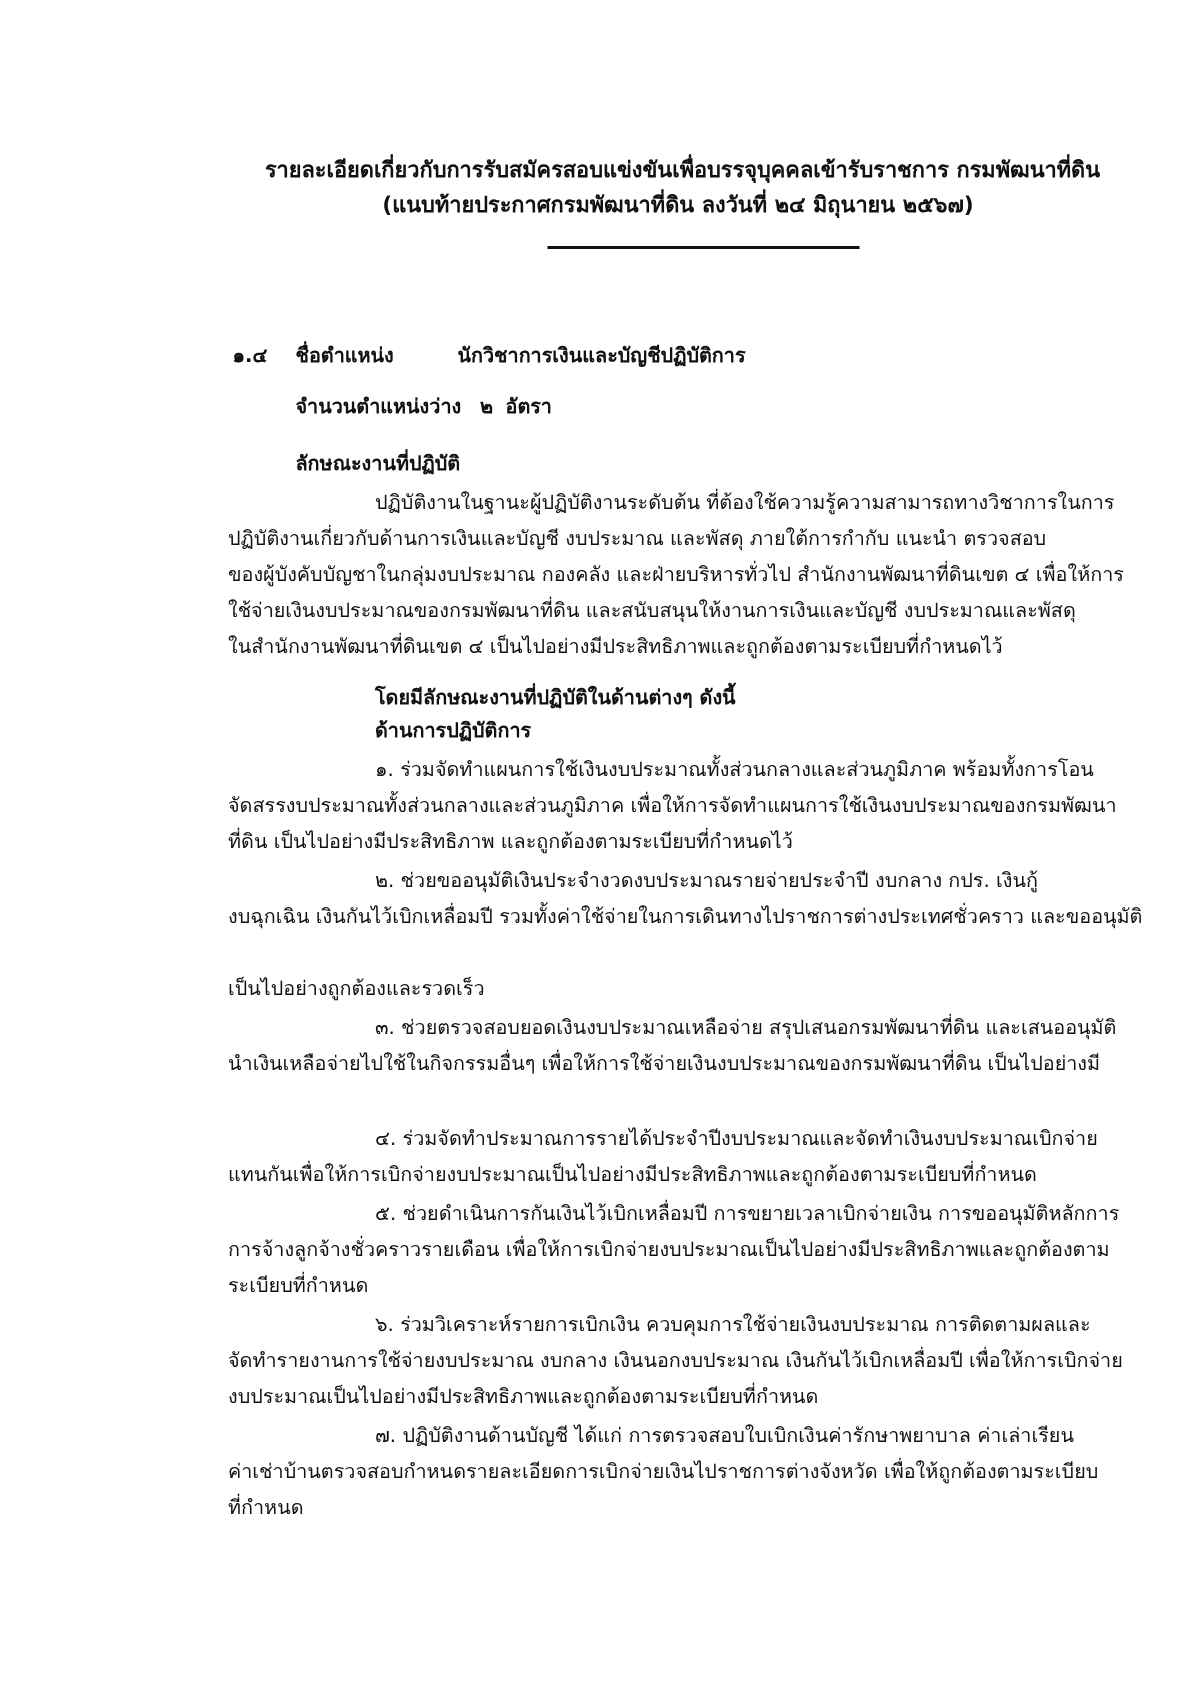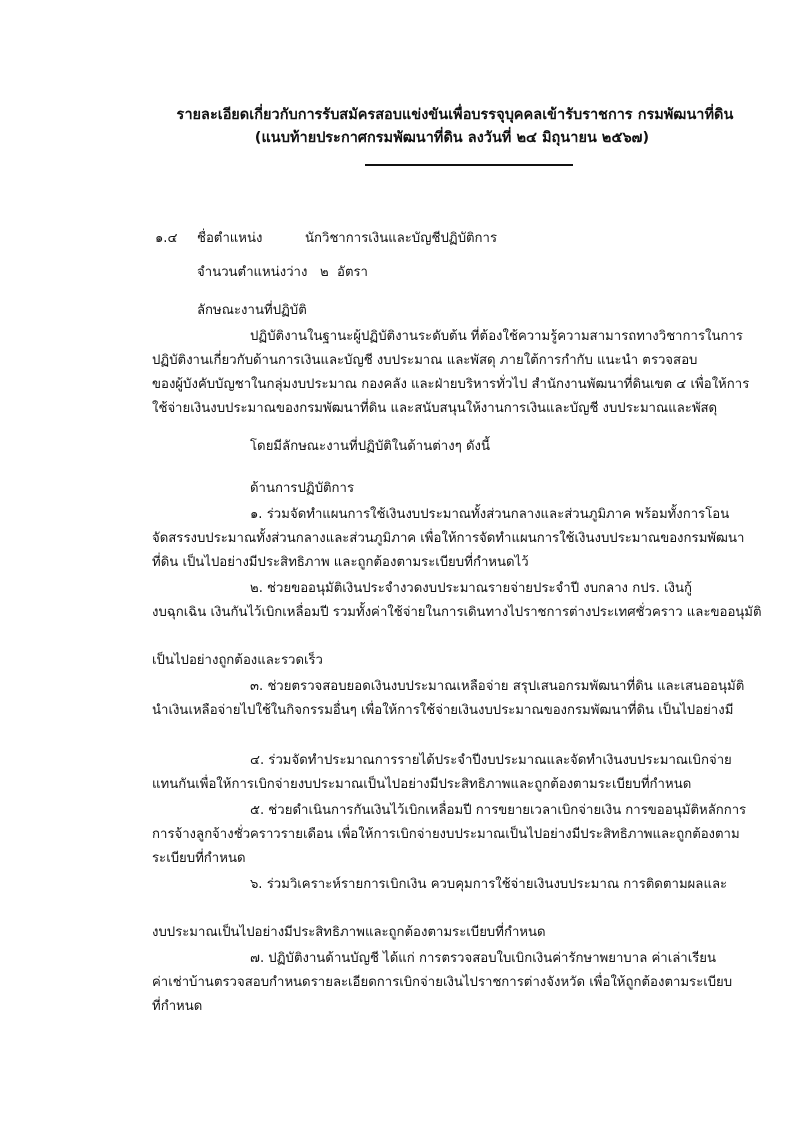--- a/index.html
+++ b/index.html
@@ -5,21 +5,21 @@
     html, body { margin: 0; padding: 0; background: #ffffff; }
     body { width: 800px; height: 1132px; position: relative; overflow: hidden;
       font-family: "DejaVu Sans", "Liberation Sans", sans-serif; color: #111; }
     .page { position: absolute; left: 0; top: 0; width: 795px; height: 1132px; margin-left: 40px; }
     .title { position: absolute; left: 0; width: 800px; text-align: center;
       font-weight: bold; font-size: 14.5px; line-height: 22px; }
     .title.l1 { top: 103px; padding-left: 30px; box-sizing: border-box; }
     .title.l2 { top: 126px; padding-left: 24px; box-sizing: border-box; }
     .rule { position: absolute; left: 325px; top: 164px; width: 208px; height: 2px; background: #111; }
     .line { position: absolute; font-size: 13.2px; line-height: 20px; white-space: nowrap; }
-    .bold { font-weight: normal; }
+    .bold { font-weight: bold; }
   </style>
 </head>
 <body>
 
 <div class="page">
 
   <div class="title l1">รายละเอียดเกี่ยวกับการรับสมัครสอบแข่งขันเพื่อบรรจุบุคคลเข้ารับราชการ กรมพัฒนาที่ดิน</div>
   <div class="title l2">(แนบท้ายประกาศกรมพัฒนาที่ดิน  ลงวันที่   ๒๔   มิถุนายน ๒๕๖๗)</div>
   <div class="rule"></div>
 
@@ -30,22 +30,23 @@
   <div class="line bold" style="left:157px; top:262px;">จำนวนตำแหน่งว่าง</div>
   <div class="line bold" style="left:280px; top:262px;">๒</div>
   <div class="line bold" style="left:297px; top:262px;">อัตรา</div>
 
   <div class="line bold" style="left:157px; top:300px;">ลักษณะงานที่ปฏิบัติ</div>
 
   <div class="line" style="left:210px; top:326px; width:520px;">ปฏิบัติงานในฐานะผู้ปฏิบัติงานระดับต้น ที่ต้องใช้ความรู้ความสามารถทางวิชาการในการ</div>
   <div class="line" style="left:112px; top:350px;">ปฏิบัติงานเกี่ยวกับด้านการเงินและบัญชี งบประมาณ และพัสดุ ภายใต้การกำกับ แนะนำ ตรวจสอบ</div>
   <div class="line" style="left:112px; top:374px;">ของผู้บังคับบัญชาในกลุ่มงบประมาณ กองคลัง และฝ่ายบริหารทั่วไป สำนักงานพัฒนาที่ดินเขต ๔ เพื่อให้การ</div>
   <div class="line" style="left:112px; top:398px;">ใช้จ่ายเงินงบประมาณของกรมพัฒนาที่ดิน และสนับสนุนให้งานการเงินและบัญชี งบประมาณและพัสดุ</div>
+  <div class="line" style="left:112px; top:422px;">ในสำนักงานพัฒนาที่ดินเขต ๔ เป็นไปอย่างมีประสิทธิภาพและถูกต้องตามระเบียบที่กำหนดไว้</div>
 
-  <div class="line" style="left:210px; top:436px;">โดยมีลักษณะงานที่ปฏิบัติในด้านต่างๆ ดังนี้</div>
+  <div class="line" style="left:210px; top:456px;font-weight:bold;">โดยมีลักษณะงานที่ปฏิบัติในด้านต่างๆ ดังนี้</div>
   <div class="line bold" style="left:210px; top:478px;">ด้านการปฏิบัติการ</div>
 
   <div class="line" style="left:210px; top:504px;">๑.  ร่วมจัดทำแผนการใช้เงินงบประมาณทั้งส่วนกลางและส่วนภูมิภาค พร้อมทั้งการโอน</div>
   <div class="line" style="left:112px; top:528px;">จัดสรรงบประมาณทั้งส่วนกลางและส่วนภูมิภาค เพื่อให้การจัดทำแผนการใช้เงินงบประมาณของกรมพัฒนา</div>
   <div class="line" style="left:112px; top:552px;">ที่ดิน เป็นไปอย่างมีประสิทธิภาพ และถูกต้องตามระเบียบที่กำหนดไว้</div>
 
   <div class="line" style="left:210px; top:578px;">๒.  ช่วยขออนุมัติเงินประจำงวดงบประมาณรายจ่ายประจำปี งบกลาง กปร. เงินกู้</div>
   <div class="line" style="left:112px; top:602px;">งบฉุกเฉิน เงินกันไว้เบิกเหลื่อมปี รวมทั้งค่าใช้จ่ายในการเดินทางไปราชการต่างประเทศชั่วคราว และขออนุมัติ</div>
   <div class="line" style="left:112px; top:650px;">เป็นไปอย่างถูกต้องและรวดเร็ว</div>
 
@@ -53,19 +54,20 @@
   <div class="line" style="left:112px; top:700px;">นำเงินเหลือจ่ายไปใช้ในกิจกรรมอื่นๆ เพื่อให้การใช้จ่ายเงินงบประมาณของกรมพัฒนาที่ดิน เป็นไปอย่างมี</div>
 
   <div class="line" style="left:210px; top:750px;">๔.  ร่วมจัดทำประมาณการรายได้ประจำปีงบประมาณและจัดทำเงินงบประมาณเบิกจ่าย</div>
   <div class="line" style="left:112px; top:774px;">แทนกันเพื่อให้การเบิกจ่ายงบประมาณเป็นไปอย่างมีประสิทธิภาพและถูกต้องตามระเบียบที่กำหนด</div>
 
   <div class="line" style="left:210px; top:800px;text-align:center;">๕.  ช่วยดำเนินการกันเงินไว้เบิกเหลื่อมปี การขยายเวลาเบิกจ่ายเงิน การขออนุมัติหลักการ</div>
   <div class="line" style="left:112px; top:824px;text-align:center;">การจ้างลูกจ้างชั่วคราวรายเดือน เพื่อให้การเบิกจ่ายงบประมาณเป็นไปอย่างมีประสิทธิภาพและถูกต้องตาม</div>
   <div class="line" style="left:112px; top:848px;">ระเบียบที่กำหนด</div>
 
   <div class="line" style="left:210px; top:874px;">๖.  ร่วมวิเคราะห์รายการเบิกเงิน ควบคุมการใช้จ่ายเงินงบประมาณ การติดตามผลและ</div>
+  <div class="line" style="left:112px; top:898px;">จัดทำรายงานการใช้จ่ายงบประมาณ งบกลาง เงินนอกงบประมาณ เงินกันไว้เบิกเหลื่อมปี เพื่อให้การเบิกจ่าย</div>
   <div class="line" style="left:112px; top:922px;">งบประมาณเป็นไปอย่างมีประสิทธิภาพและถูกต้องตามระเบียบที่กำหนด</div>
 
   <div class="line" style="left:210px; top:948px;">๗.  ปฏิบัติงานด้านบัญชี ได้แก่ การตรวจสอบใบเบิกเงินค่ารักษาพยาบาล ค่าเล่าเรียน</div>
   <div class="line" style="left:112px; top:972px;">ค่าเช่าบ้านตรวจสอบกำหนดรายละเอียดการเบิกจ่ายเงินไปราชการต่างจังหวัด เพื่อให้ถูกต้องตามระเบียบ</div>
   <div class="line" style="left:112px; top:996px;">ที่กำหนด</div>
 
 </div>
 
 </body></html>

